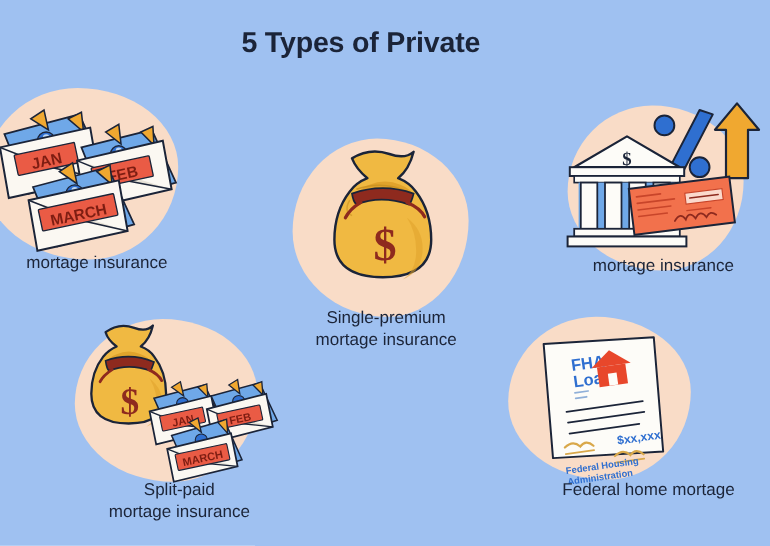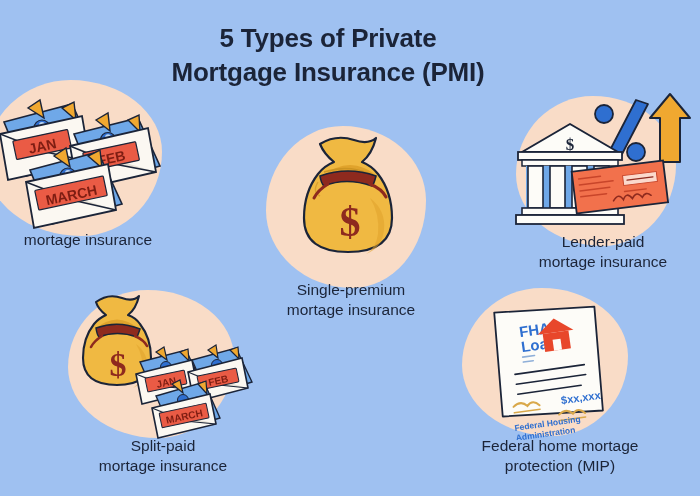--- a/index.html
+++ b/index.html
@@ -70,30 +70,29 @@
   #item-borrower .blob { left: 8px;  top: 2px;   width: 176px; height: 156px; }
   #item-single   .blob { left: 8px;  top: 0px;   width: 160px; height: 162px; }
   #item-lender   .blob { left: 8px;  top: 8px;   width: 160px; height: 150px; }
   #item-split    .blob { left: 10px; top: 2px;   width: 166px; height: 148px; }
   #item-federal  .blob { left: 10px; top: 0px;   width: 166px; height: 148px; }
 
   #item-borrower .caption { top: 152px; }
   #item-single   .caption { top: 154px; }
   #item-lender   .caption { top: 144px; }
   #item-split    .caption { top: 148px; }
-  #item-federal  .caption { top: 148px; }
+  #item-federal  .caption { top: 148px; text-align: right; }
 </style>
 </head>
 <body>
 
 <div id="infographic">
 
   <div class="title">
     <span>5 Types of Private</span>
-    <span class="l2">Mortgage Insurance (PMI)</span>
   </div>
 
   <div class="item" id="item-borrower">
     <div class="blob"></div>
 
     <svg class="art" width="220" height="160" viewBox="0 0 220 160">
 
       <g>
         <path d="M26 44 L94 26 L118 78 L48 98 Z" fill="#6FA8E8" stroke="#1B2438" stroke-width="1.6"></path>
         <path d="M50 30 L66 40 L62 22 Z" fill="#F0A830" stroke="#1B2438" stroke-width="1.4"></path>
@@ -198,21 +197,20 @@
         <rect x="66" y="78" width="92" height="42" fill="#F2714C" stroke="#1B2438" stroke-width="1.8"></rect>
         <path d="M72 86 h22 M72 92 h34 M72 98 h30 M72 104 h26" stroke="#C8452A" stroke-width="1.5" stroke-linecap="round"></path>
         <rect x="116" y="88" width="34" height="10" fill="#FBD9CC" stroke="#C8452A" stroke-width="1"></rect>
         <path d="M120 93 h26" stroke="#8E2A1E" stroke-width="1.4" stroke-linecap="round"></path>
         <path d="M116 104 h22" stroke="#C8452A" stroke-width="1.3" stroke-linecap="round"></path>
         <path d="M104 112 q6 -8 10 0 q4 -8 9 0 q5 -8 10 0 q4 -6 9 -1" fill="none" stroke="#8E2A1E" stroke-width="1.6" stroke-linecap="round"></path>
       </g>
     </svg>
 
     <div class="caption">
-      <span>Lender-paid</span>
       <span class="l2">mortage insurance</span>
     </div>
   </div>
 
   <div class="item" id="item-split">
     <div class="blob"></div>
 
     <svg class="art" width="210" height="156" viewBox="0 0 210 156">
 
       <g>
@@ -291,17 +289,16 @@
         <path d="M56 118 h26" stroke="#D9A84A" stroke-width="1.6" stroke-linecap="round"></path>
         <path d="M100 126 q8 -6 14 1 q6 -6 12 1" fill="none" stroke="#D9A84A" stroke-width="2" stroke-linecap="round"></path>
         <path d="M100 132 h26" stroke="#D9A84A" stroke-width="1.6" stroke-linecap="round"></path>
         <text x="54" y="136" font-family="'Liberation Sans',sans-serif" font-size="8.5" font-weight="bold" fill="#2F6FD0">Federal Housing</text>
         <text x="54" y="146" font-family="'Liberation Sans',sans-serif" font-size="8.5" font-weight="bold" fill="#2F6FD0">Administration</text>
       </g>
     </svg>
 
     <div class="caption">
       <span>Federal home mortage</span>
-      <span class="l2">protection (MIP)</span>
     </div>
   </div>
 
 </div>
 
 </body></html>

